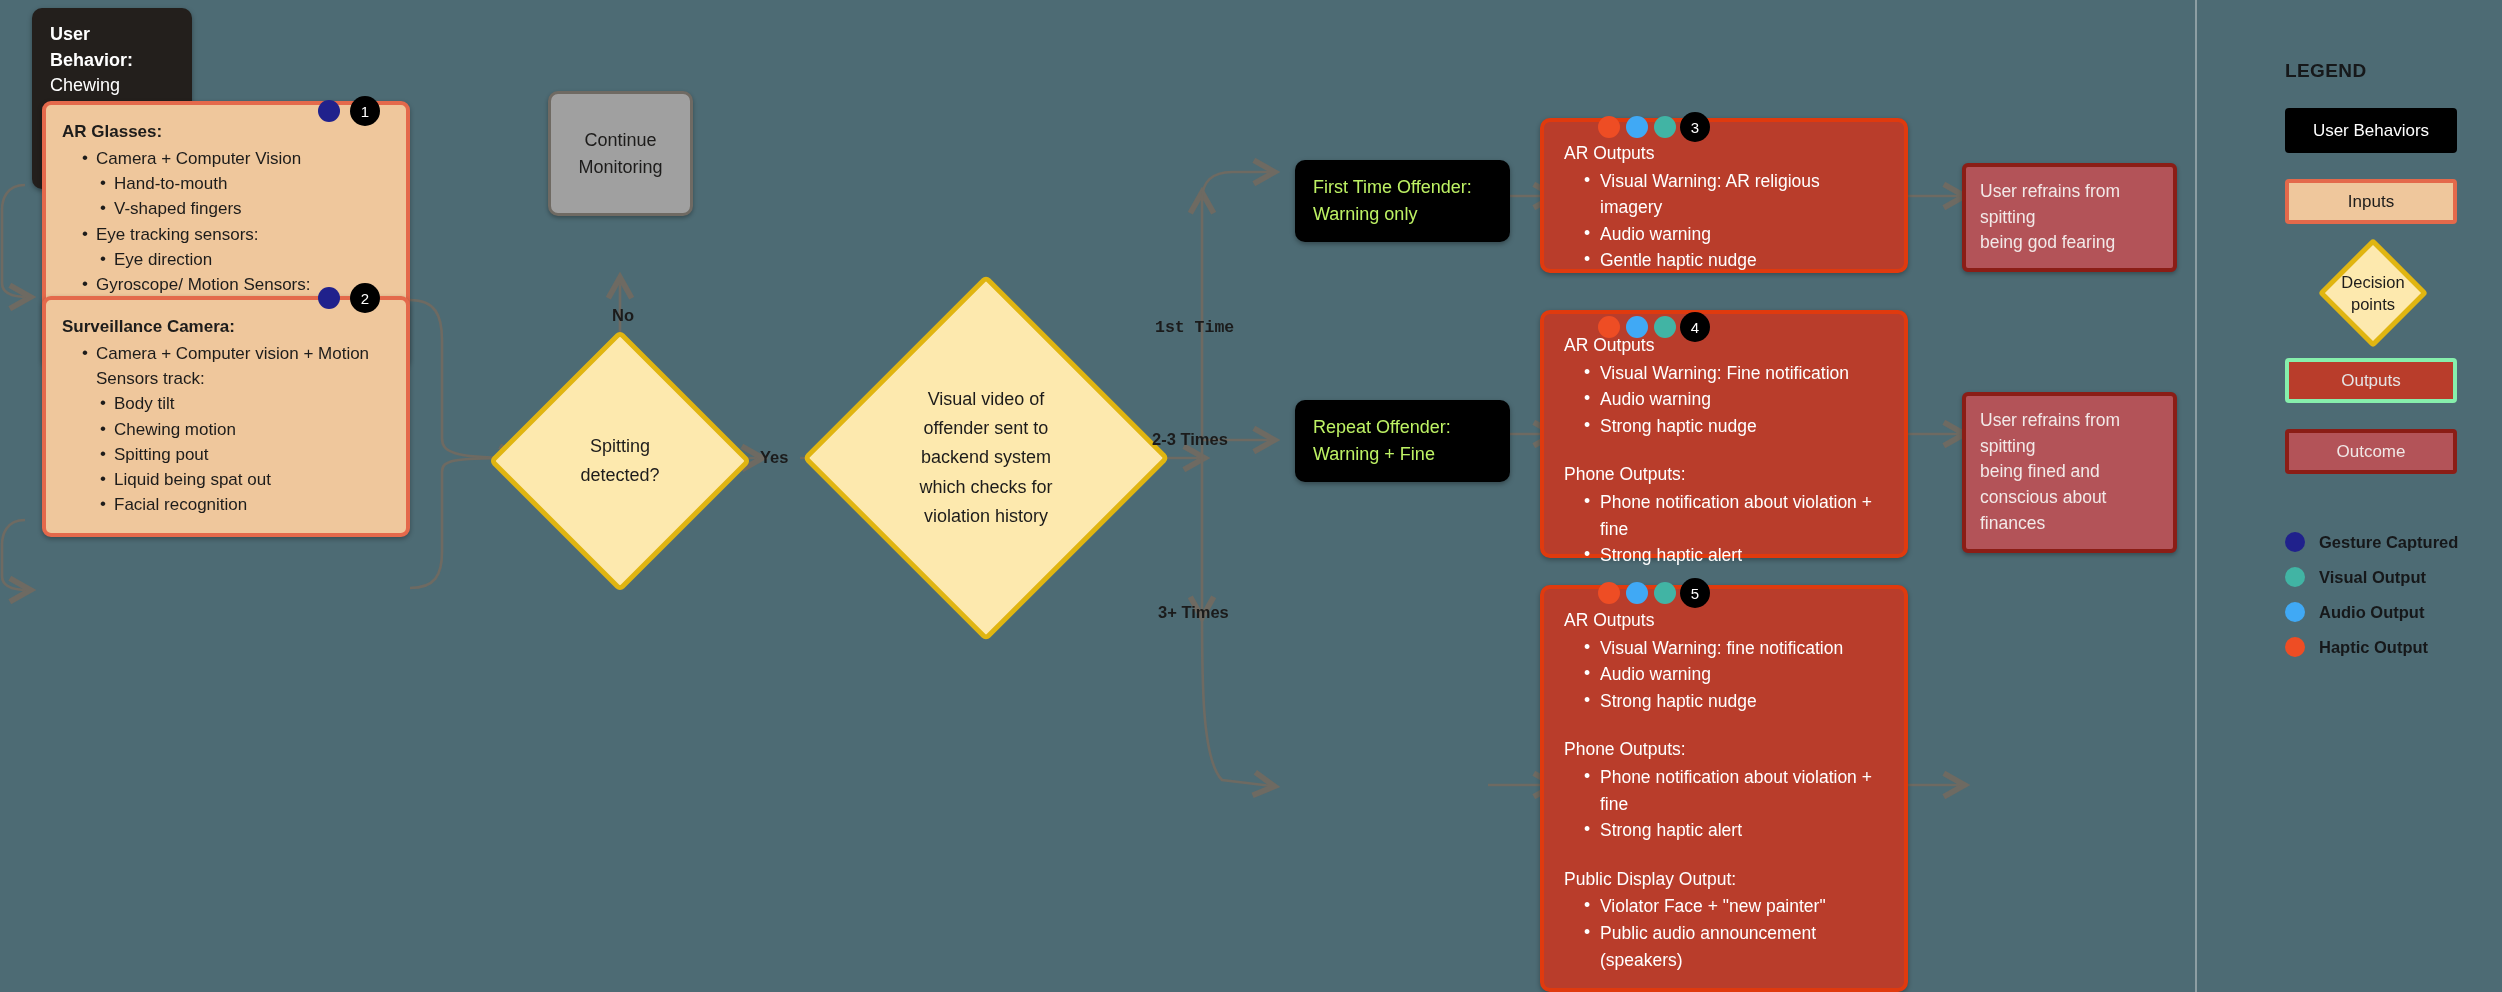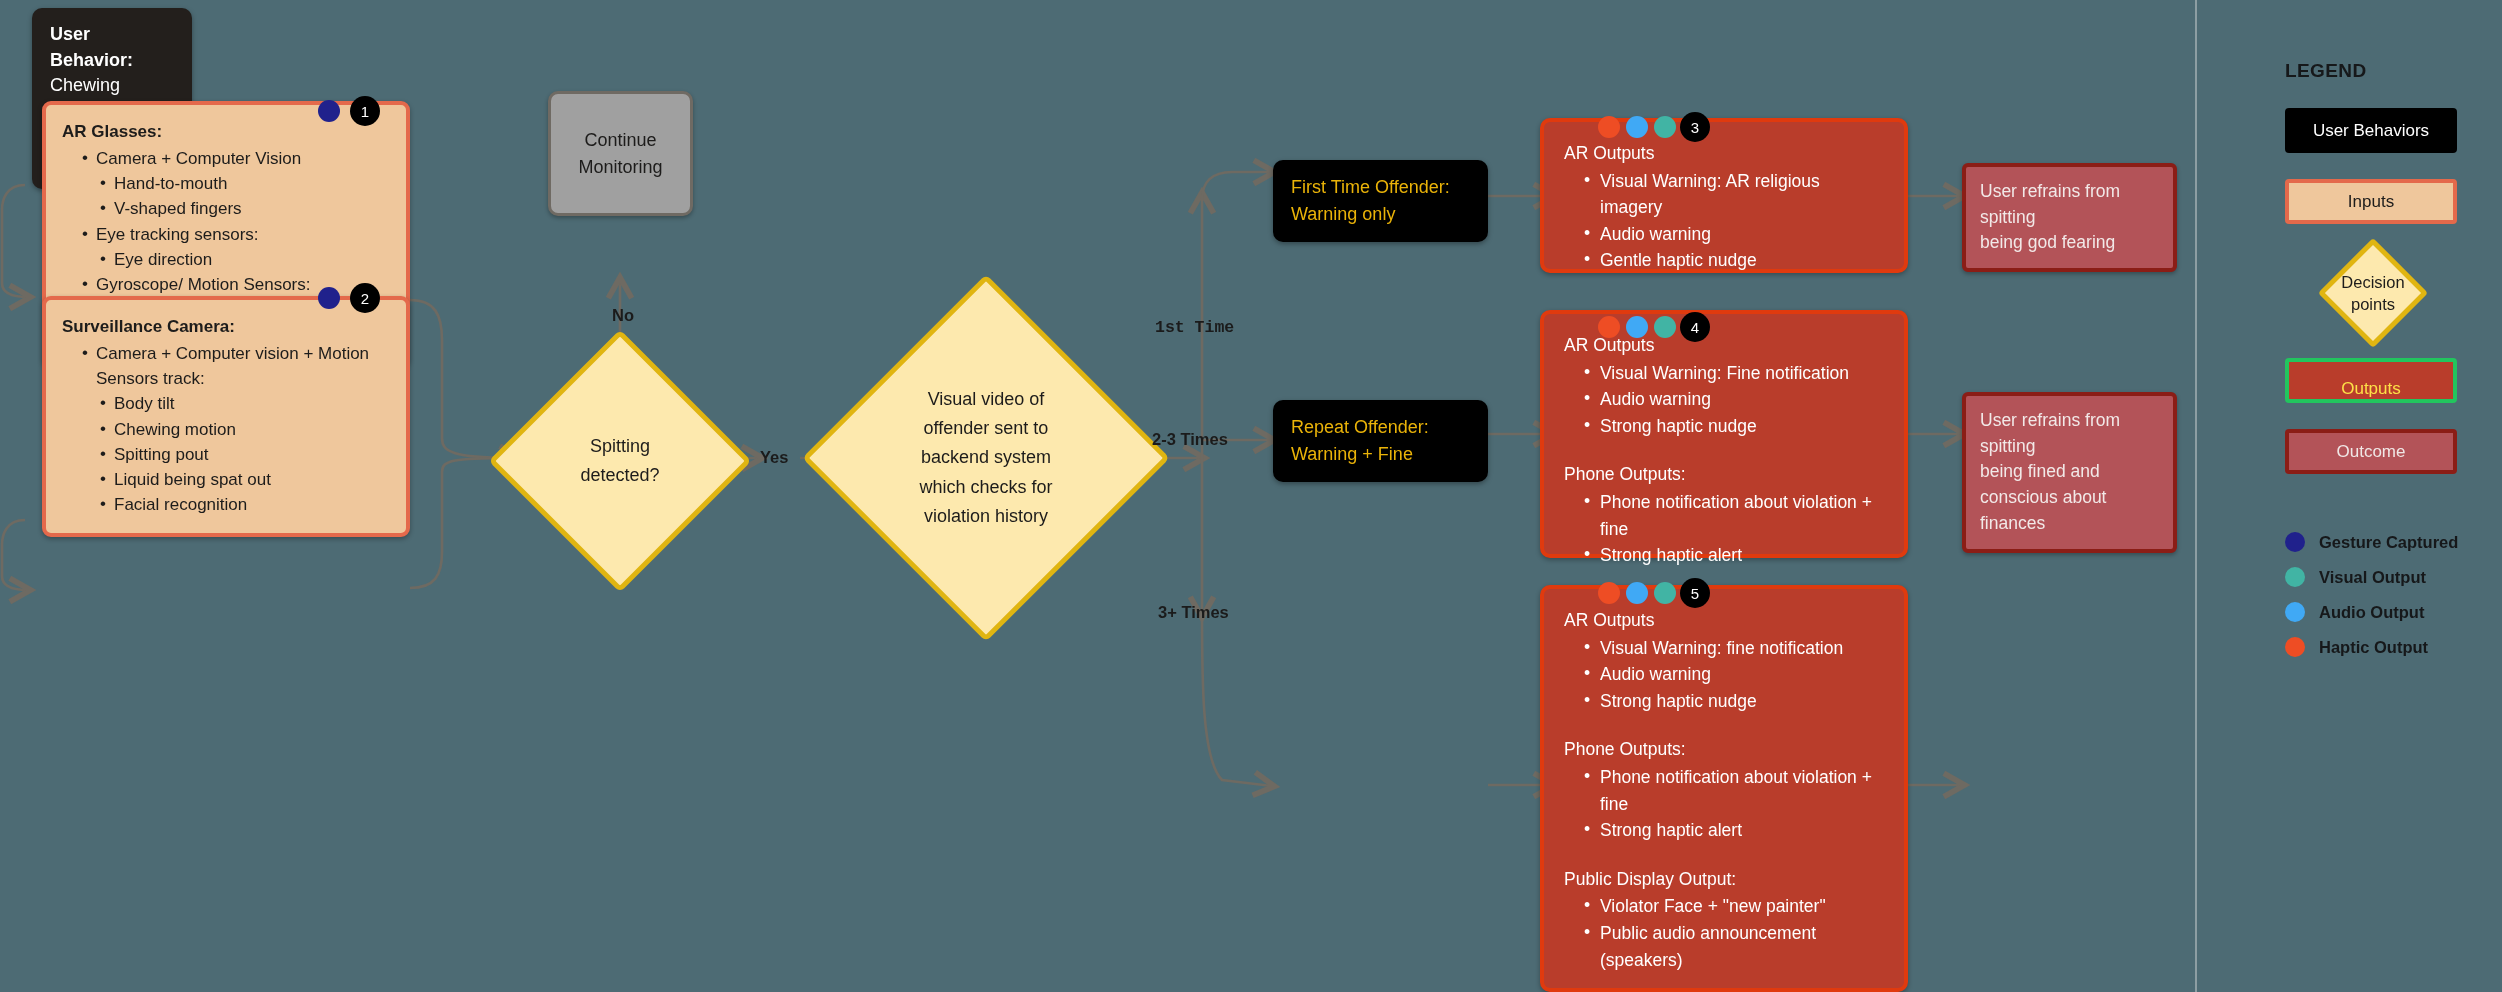--- a/index.html
+++ b/index.html
@@ -70,23 +70,24 @@
     transform: rotate(45deg);
     border-radius: 6px;
   }
   .diamond .dtext {
     position: relative; z-index: 2; text-align: center;
     color: #1d1c1b; font-size: 18px; line-height: 1.62;
   }
 
   
   .offender {
-    background: #000000; border-radius: 10px; color: #eab308;
+    background: #000000; border-radius: 10px; color: #bef264;
     padding: 14px 18px; font-size: 18px; line-height: 1.5;
     box-shadow: 0 2px 5px rgba(0,0,0,.35);
+    margin-left: 22px;
   }
 
   
   .outputbox {
     background: #b93d2b;
     border: 4px solid #e03a0e;
     border-radius: 10px;
     color: #ffffff;
     padding: 18px 20px;
     font-size: 17.5px;
@@ -135,21 +136,21 @@
   }
   #legend { position: absolute; left: 2285px; top: 60px; width: 220px; }
   .legend-title { font-size: 19px; font-weight: bold; color: #16181a; letter-spacing: .4px; }
   .legend-swatch {
     width: 172px; height: 45px; margin-top: 26px;
     display: flex; align-items: center; justify-content: center;
     font-size: 17px;
   }
   .sw-behavior { background: #000; color: #fff; border-radius: 4px; }
   .sw-input { background: #efc79c; color: #1d1c1b; border: 4px solid #e4694b; border-radius: 4px; }
-  .sw-output { background: #b93d2b; color: #fde047; border: 4px solid #22c55e; border-radius: 4px; align-items: flex-end; }
+  .sw-output { background: #b93d2b; color: #e5e5e5; border: 4px solid #86efac; border-radius: 4px; }
   .sw-outcome { background: #b35358; color: #f0e7e6; border: 4px solid #8b1d16; border-radius: 4px; }
   .legend-diamond {
     position: relative; width: 176px; height: 78px; margin-top: 30px;
     display: flex; align-items: center; justify-content: center;
   }
   .legend-diamond .ldshape {
     position: absolute; left: 49px; top: 0px; width: 78px; height: 78px;
     background: #fde9ae; border: 5px solid #e0b511; transform: rotate(45deg); border-radius: 4px;
   }
   .legend-diamond .ldtext {

